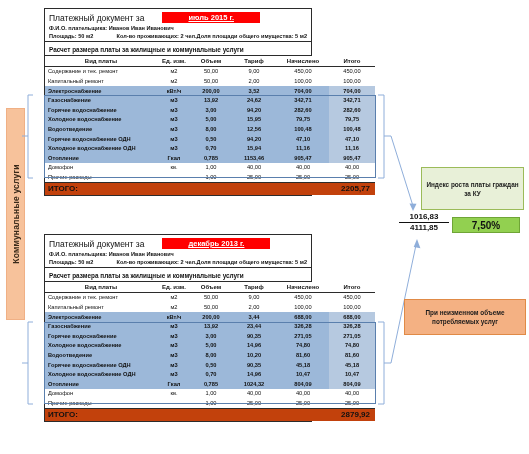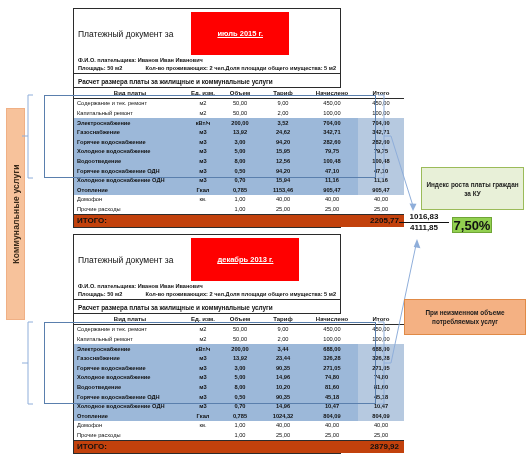--- a/index.html
+++ b/index.html
@@ -41,21 +41,20 @@
   
   .doc {
     position: absolute;
     left: 44px;
     width: 268px;
     background: #ffffff;
     border: 1px solid #2b2b2b;
     box-sizing: border-box;
     font-size: 6px;
     color: #111;
-    margin-left: 29px;
   }
   #doc1 { top: 8px; }
   #doc2 { top: 234px; }
 
   .doc-head {
     padding: 3px 4px 1px 4px;
     border-bottom: 1px solid #2b2b2b;
   }
   .doc-title-row {
     display: flex;
@@ -67,21 +66,21 @@
     font-size: 8.5px;
     color: #111;
     white-space: nowrap;
   }
   .period-badge {
     background: #FF0000;
     color: #FFFFFF;
     font-size: 7.5px;
     font-weight: bold;
     text-decoration: underline;
-    padding: 16px 26px;
+    padding: 0 26px;
     line-height: 11px;
     white-space: nowrap;
   }
   .doc-payer {
     font-size: 5.6px;
     font-weight: bold;
     margin-bottom: 2px;
     white-space: nowrap;
   }
   .doc-meta {
@@ -175,25 +174,25 @@
     background: #E8F0D8;
     border: 1px solid #9BBB59;
   }
   #callout-volume {
     left: 404px; top: 299px; width: 122px; height: 36px;
     background: #F4B183;
     border: 1px solid #E08A46;
   }
   #index-value {
     position: absolute;
-    left: 452px; top: 217px; width: 40px; height: 16px;
+    left: 452px; top: 217px; width: 68px; height: 16px;
     background: #92D050;
     border: 1px solid #6FA536;
     display: flex; align-items: center; justify-content: center;
-    font-size: 13px; font-weight: bold; color: #111;
+    font-size: 10px; font-weight: bold; color: #111;
     box-sizing: border-box;
   }
 
   
   .fraction {
     position: absolute;
     left: 399px;
     top: 212px;
     width: 50px;
     text-align: center;

